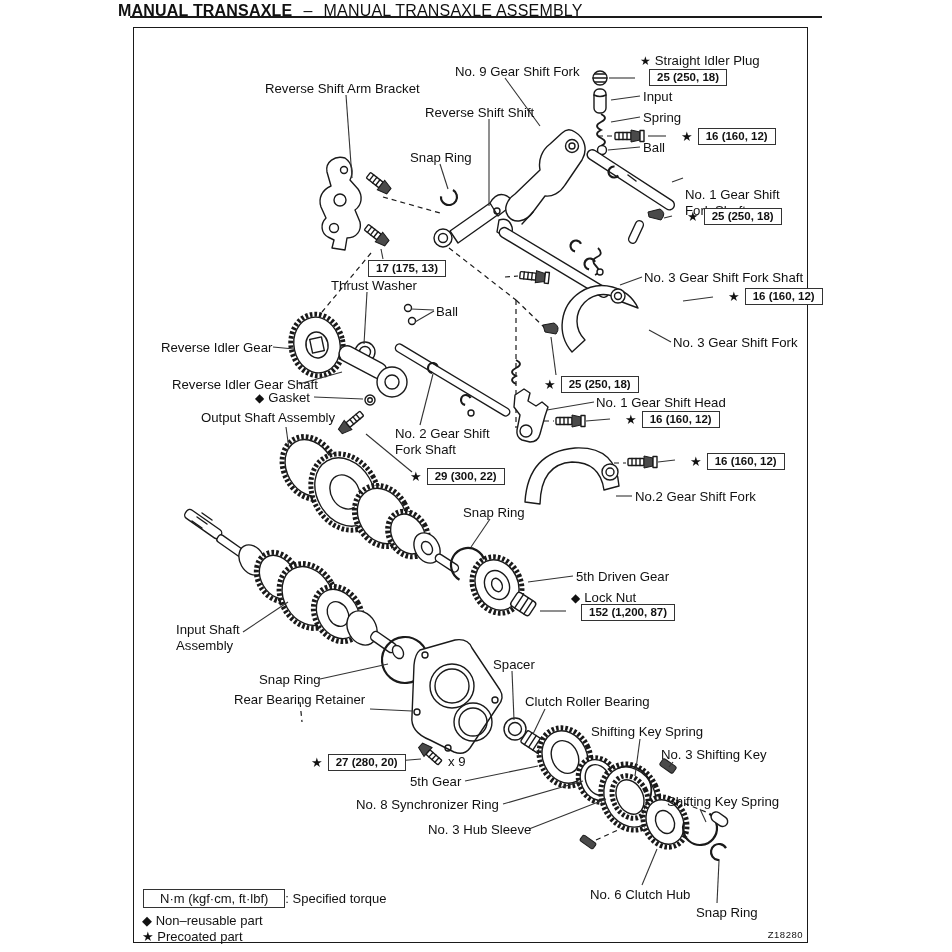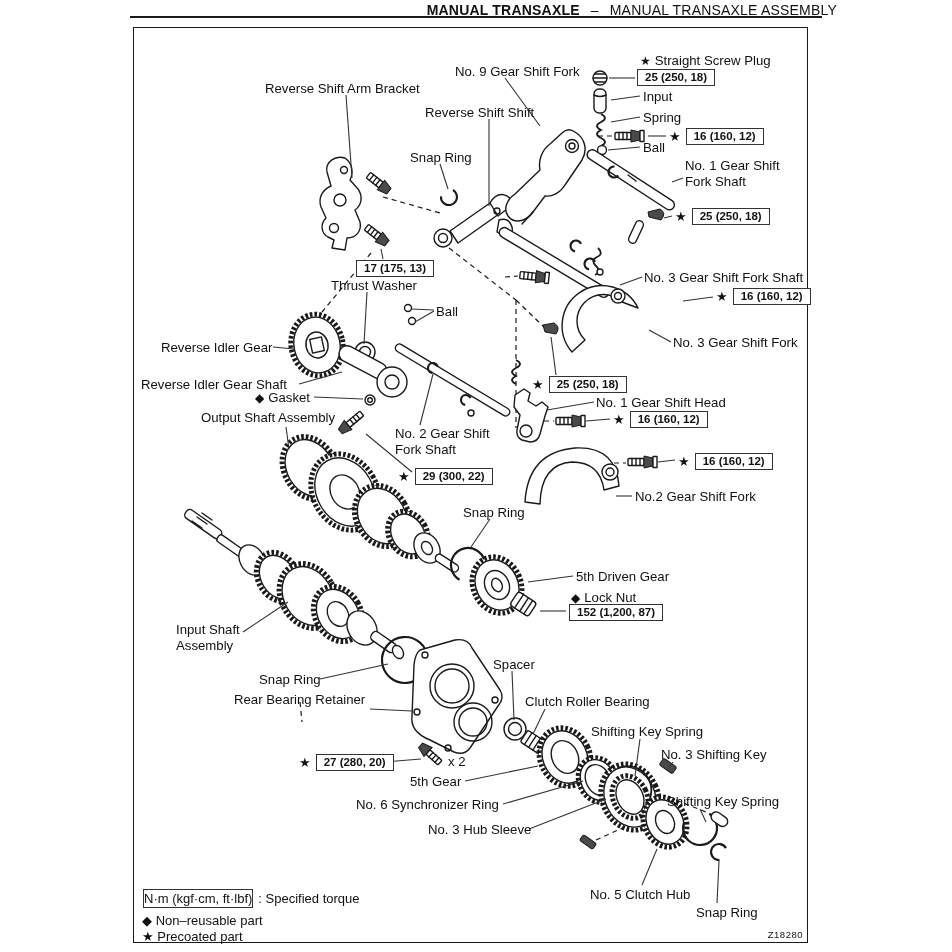--- a/index.html
+++ b/index.html
@@ -1,30 +1,30 @@
 <!DOCTYPE html>
 <html><head>
 <meta charset="utf-8">
 <style>
   html,body{margin:0;padding:0;background:#fff;}
   #page{position:relative;width:952px;height:952px;background:#fff;overflow:hidden;
         font-family:"Liberation Sans","DejaVu Sans",sans-serif;color:#111;}
-  .hdr{position:absolute;left:145px;top:2px;width:692px;text-align:right;font-size:14px;letter-spacing:.2px;}
+  .hdr{position:absolute;left:118px;top:2px;width:692px;text-align:left;font-size:16px;letter-spacing:.2px;}
   .hdr .b{font-weight:bold;}
   .hdr .sep{margin:0 11px;}
   .hdr-rule{position:absolute;left:130px;top:16px;width:692px;height:2px;background:#1a1a1a;}
   .main-box{position:absolute;left:133px;top:27px;width:675px;height:916px;border:1.6px solid #1a1a1a;box-sizing:border-box;background:#fff;}
   svg.art{position:absolute;left:0;top:0;}
   .lbl{position:absolute;font-size:13.2px;line-height:16px;white-space:nowrap;color:#111;}
   .lbl .sym{font-size:12px;margin-right:4px;}
-  .tq{position:absolute;white-space:nowrap;display:flex;align-items:center;}
+  .tq{position:absolute;white-space:nowrap;display:flex;align-items:center;margin-left:12px;}
   .tq .sym{font-size:13px;margin-right:5px;}
   .tq .box{border:1.4px solid #333;background:#fff;font-weight:bold;font-size:11.5px;padding:1px 7px;line-height:13px;}
   .legend{position:absolute;font-size:13px;color:#111;white-space:nowrap;}
-  .legend .ubox{border:1.4px solid #333;padding:1px 0;margin-right:5px;display:inline-block;}
+  .legend .ubox{border:1.4px solid #333;padding:1px 16px;display:inline-block;}
   .zcode{position:absolute;left:735px;top:929px;width:68px;text-align:right;font-size:9.5px;letter-spacing:.5px;}
   
   .s{stroke:#1a1a1a;fill:none;stroke-width:1.4;stroke-linecap:round;stroke-linejoin:round;}
   .w{fill:#fff;stroke:#1a1a1a;stroke-width:1.4;stroke-linejoin:round;}
   .dk{fill:#4a4a4a;stroke:#1a1a1a;stroke-width:1;}
   .tee{fill:#fff;stroke:#1a1a1a;stroke-width:5;stroke-dasharray:2.6 2;}
   .dash{stroke:#1a1a1a;stroke-width:1.2;fill:none;stroke-dasharray:5 4;}
   .ldr{stroke:#333;stroke-width:1.1;fill:none;}
   .clip{fill:none;stroke:#1a1a1a;stroke-width:2.2;}
   .spr{fill:none;stroke:#1a1a1a;stroke-width:1.8;}
@@ -356,33 +356,33 @@
       <path class="ldr" d="M642,885 L657,849"></path>
       <path class="ldr" d="M717,903 L719,861"></path>
     </g>
   </svg>
 
   <div class="lbl" style="left:265px;top:81px">Reverse Shift Arm Bracket</div>
   <div class="lbl" style="left:455px;top:64px">No. 9 Gear Shift Fork</div>
   <div class="lbl" style="left:425px;top:105px">Reverse Shift Shift</div>
   <div class="lbl" style="left:410px;top:150px">Snap Ring</div>
 
-  <div class="lbl" style="left:640px;top:53px"><span class="sym">★</span><span>Straight Screw Plug</span></div>
+  <div class="lbl" style="left:640px;top:53px"><span class="sym">★</span><span>Straight Idler Plug</span></div>
   <div class="tq" style="left:637px;top:69px">
       <span class="box">25 (250, 18)</span>
     </div>
   <div class="lbl" style="left:643px;top:89px">Input</div>
   <div class="lbl" style="left:643px;top:110px">Spring</div>
   <div class="tq" style="left:669px;top:128px">
       <span class="sym">★</span>
       <span class="box">16 (160, 12)</span>
     </div>
   <div class="lbl" style="left:643px;top:140px">Ball</div>
 
-  <div class="lbl" style="left:685px;top:158px">
+  <div class="lbl" style="left:685px;top:187px">
       <span style="display:block">No. 1 Gear Shift</span>
       <span style="display:block">Fork Shaft</span>
     </div>
   <div class="tq" style="left:675px;top:208px">
       <span class="sym">★</span>
       <span class="box">25 (250, 18)</span>
     </div>
 
   <div class="lbl" style="left:644px;top:270px">No. 3 Gear Shift Fork Shaft</div>
   <div class="tq" style="left:716px;top:288px">
@@ -391,21 +391,21 @@
     </div>
   <div class="lbl" style="left:673px;top:335px">No. 3 Gear Shift Fork</div>
 
   <div class="tq" style="left:356px;top:260px">
       <span class="box">17 (175, 13)</span>
     </div>
   <div class="lbl" style="left:331px;top:278px">Thrust Washer</div>
   <div class="lbl" style="left:436px;top:304px">Ball</div>
 
   <div class="lbl" style="left:161px;top:340px">Reverse Idler Gear</div>
-  <div class="lbl" style="left:141px;top:377px">Reverse Idler Gear Shaft</div>
+  <div class="lbl" style="left:172px;top:377px">Reverse Idler Gear Shaft</div>
   <div class="lbl" style="left:255px;top:390px"><span class="sym">◆</span><span>Gasket</span></div>
   <div class="lbl" style="left:201px;top:410px">Output Shaft Assembly</div>
 
   <div class="lbl" style="left:395px;top:426px">
       <span style="display:block">No. 2 Gear Shift</span>
       <span style="display:block">Fork Shaft</span>
     </div>
   <div class="tq" style="left:398px;top:468px">
       <span class="sym">★</span>
       <span class="box">29 (300, 22)</span>
@@ -443,26 +443,26 @@
 
   <div class="lbl" style="left:493px;top:657px">Spacer</div>
   <div class="lbl" style="left:525px;top:694px">Clutch Roller Bearing</div>
   <div class="lbl" style="left:591px;top:724px">Shifting Key Spring</div>
   <div class="lbl" style="left:661px;top:747px">No. 3 Shifting Key</div>
 
   <div class="tq" style="left:299px;top:754px">
       <span class="sym">★</span>
       <span class="box">27 (280, 20)</span>
     </div>
-  <div class="lbl" style="left:448px;top:754px">x 2</div>
+  <div class="lbl" style="left:448px;top:754px">x 9</div>
   <div class="lbl" style="left:410px;top:774px">5th Gear</div>
-  <div class="lbl" style="left:356px;top:797px">No. 6 Synchronizer Ring</div>
+  <div class="lbl" style="left:356px;top:797px">No. 8 Synchronizer Ring</div>
   <div class="lbl" style="left:667px;top:794px">Shifting Key Spring</div>
   <div class="lbl" style="left:428px;top:822px">No. 3 Hub Sleeve</div>
-  <div class="lbl" style="left:590px;top:887px">No. 5 Clutch Hub</div>
+  <div class="lbl" style="left:590px;top:887px">No. 6 Clutch Hub</div>
   <div class="lbl" style="left:696px;top:905px">Snap Ring</div>
 
   <div class="legend" style="left:143px;top:889px">
     <span class="ubox">N·m (kgf·cm, ft·lbf)</span><span>: Specified torque</span>
   </div>
   <div class="legend" style="left:142px;top:913px">
     <span>◆</span> <span>Non–reusable part</span>
   </div>
   <div class="legend" style="left:142px;top:929px">
     <span>★</span> <span>Precoated part</span>

